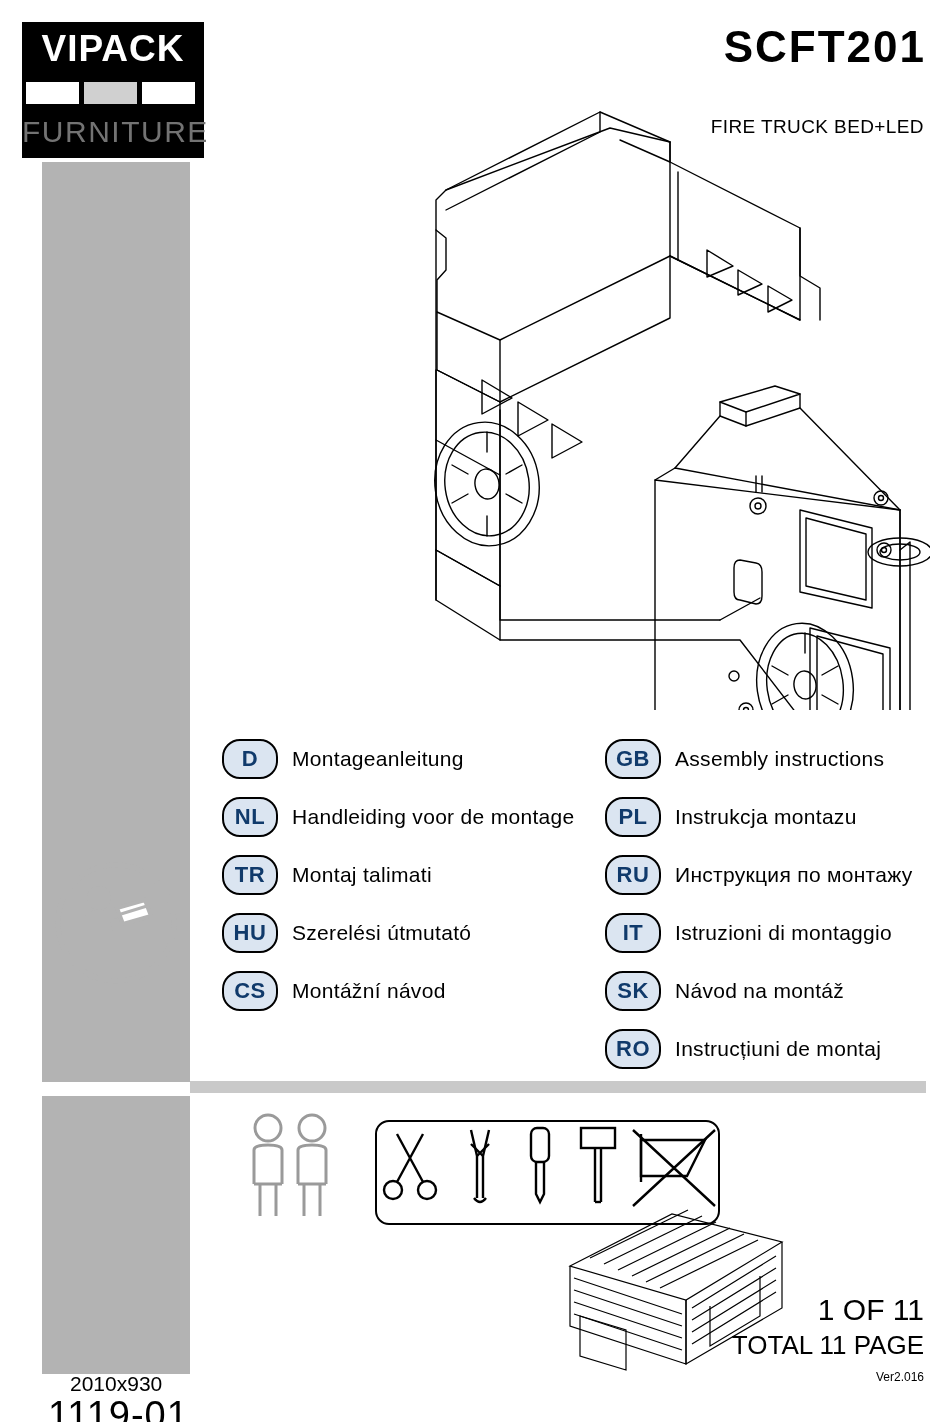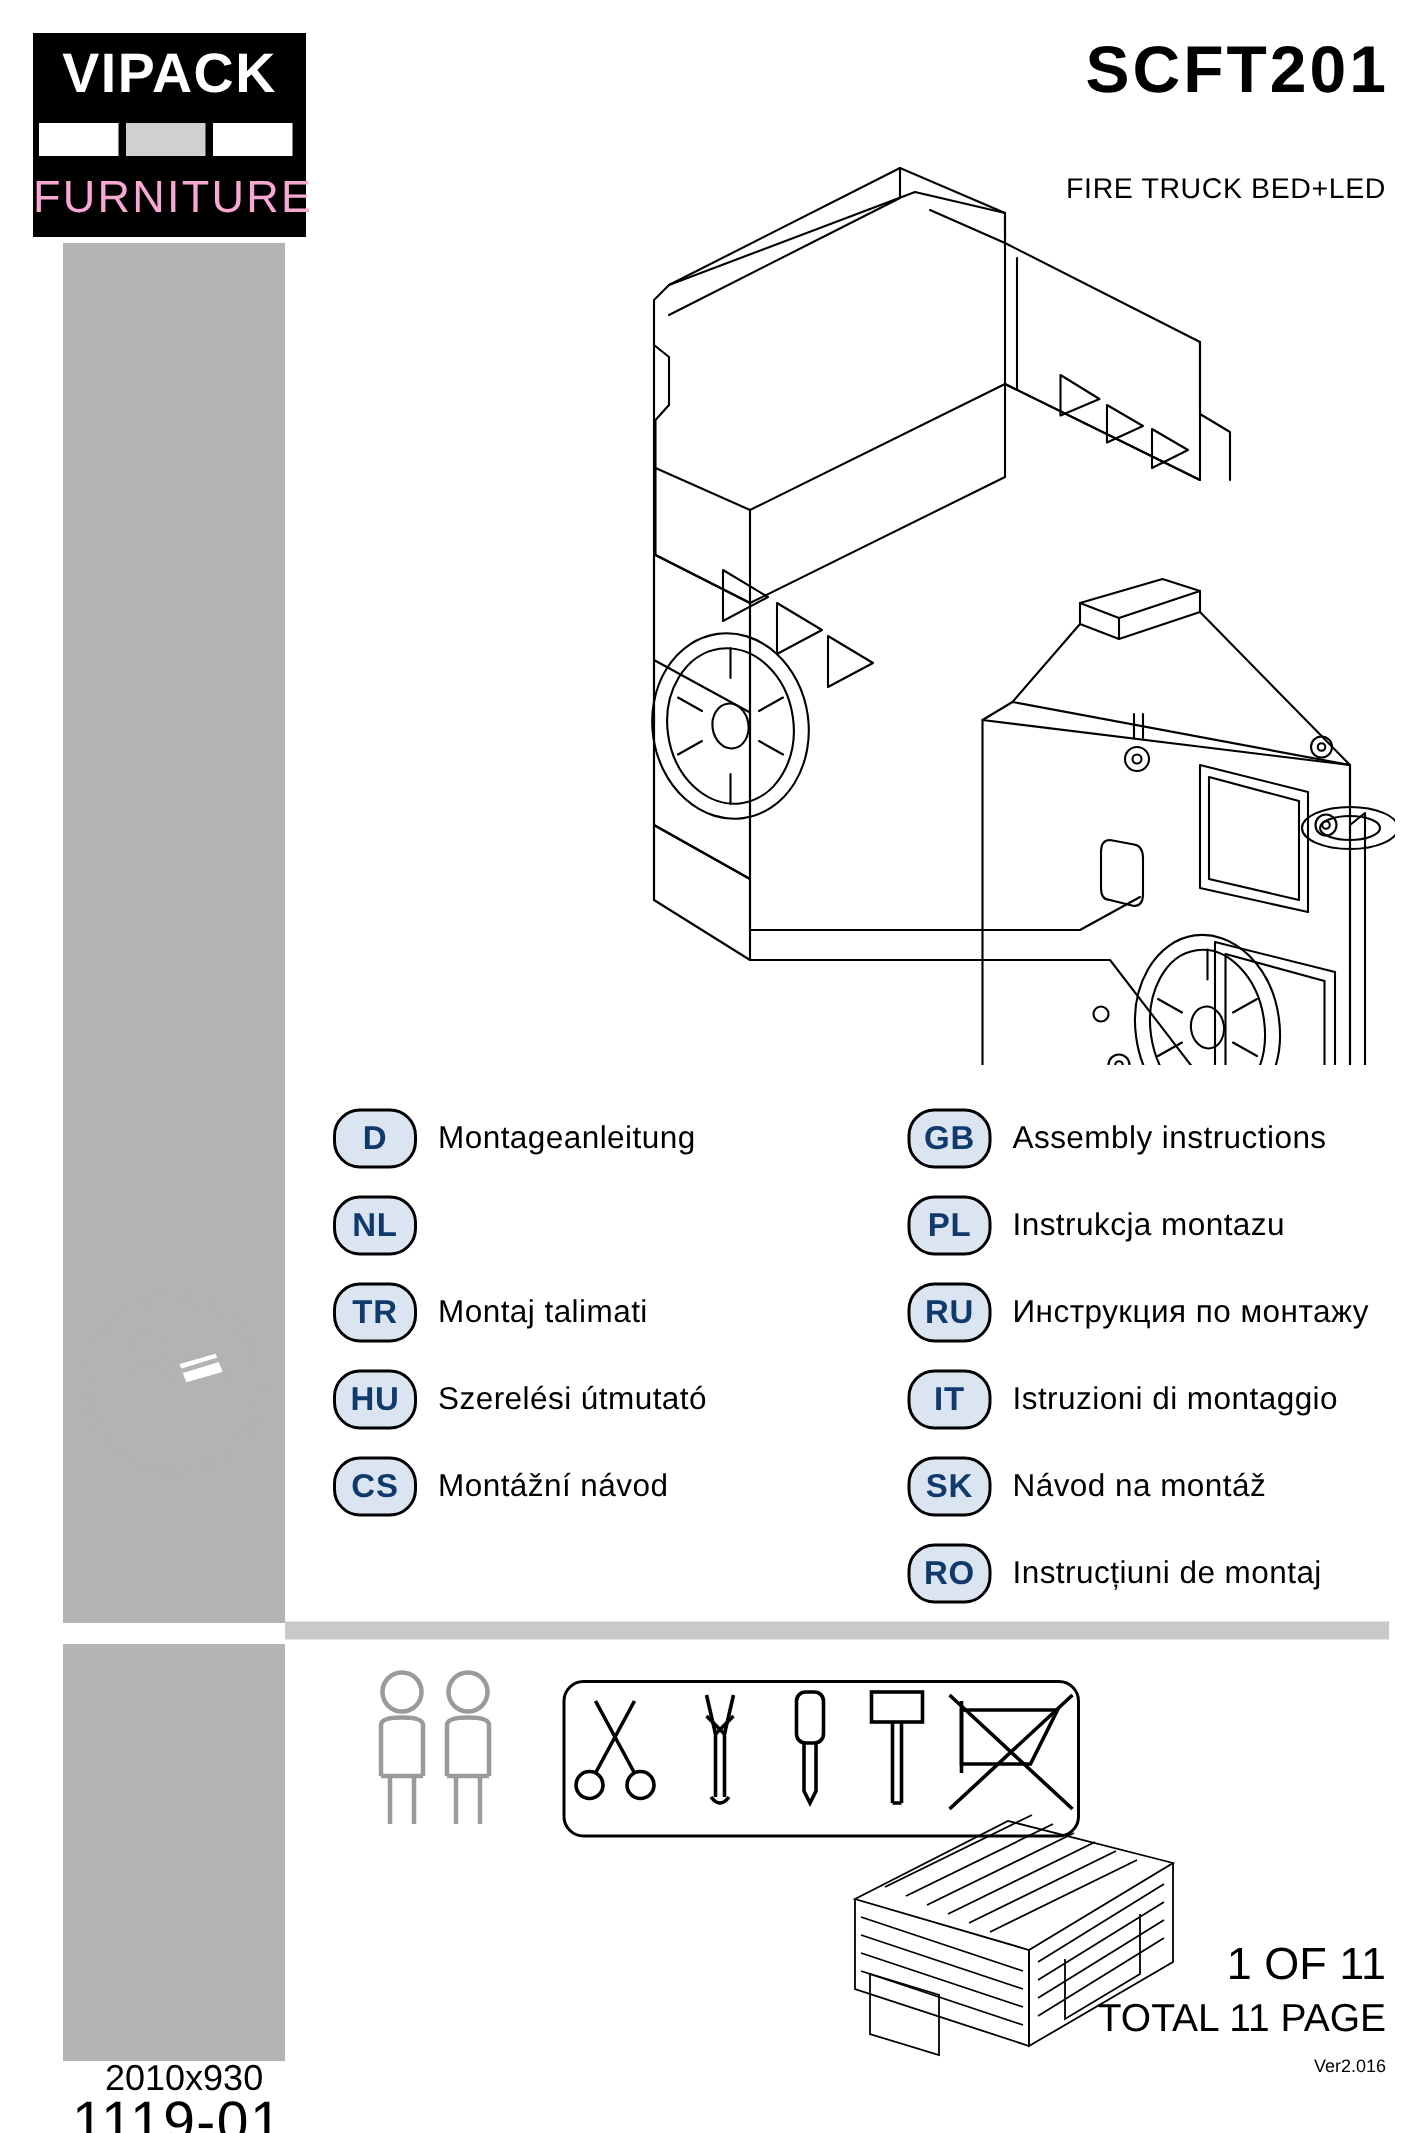--- a/index.html
+++ b/index.html
@@ -52,21 +52,21 @@
     background: #fff;
   }
   .logo-stripe .c1 { left: 4px; }
   .logo-stripe .c2 { left: 62px; background: #d0d0d0; }
   .logo-stripe .c3 { left: 120px; }
   .logo-bot {
     position: absolute;
     left: 0; top: 86px;
     width: 182px; height: 50px;
     background: #000;
-    color: #f9a8d4;
+    color: #737373;
     font-size: 30px;
     letter-spacing: 1.5px;
     text-align: center;
     line-height: 48px;
   }
 
   
   .model-code {
     position: absolute;
     right: 24px;
@@ -199,21 +199,21 @@
     position: absolute;
     left: 48px;
     top: 1394px;
     font-size: 38px;
     letter-spacing: 1px;
   }
   .dims {
     position: absolute;
     left: 70px;
     top: 1372px;
-    font-size: 24px;
+    font-size: 21px;
   }
   .page-of {
     position: absolute;
     right: 26px;
     top: 1293px;
     font-size: 30px;
     text-align: right;
   }
   .total-page {
     position: absolute;
@@ -358,20 +358,21 @@
 </svg>
 </div>
 
 <div class="lang-col left">
   <div class="lang-row">
     <div class="lang-badge">D</div>
     <div class="lang-text">Montageanleitung</div>
   </div>
   <div class="lang-row">
     <div class="lang-badge">NL</div>
+    <div class="lang-text">Handleiding voor de montage</div>
   </div>
   <div class="lang-row">
     <div class="lang-badge">TR</div>
     <div class="lang-text">Montaj talimati</div>
   </div>
   <div class="lang-row">
     <div class="lang-badge">HU</div>
     <div class="lang-text">Szerelési útmutató</div>
   </div>
   <div class="lang-row">

